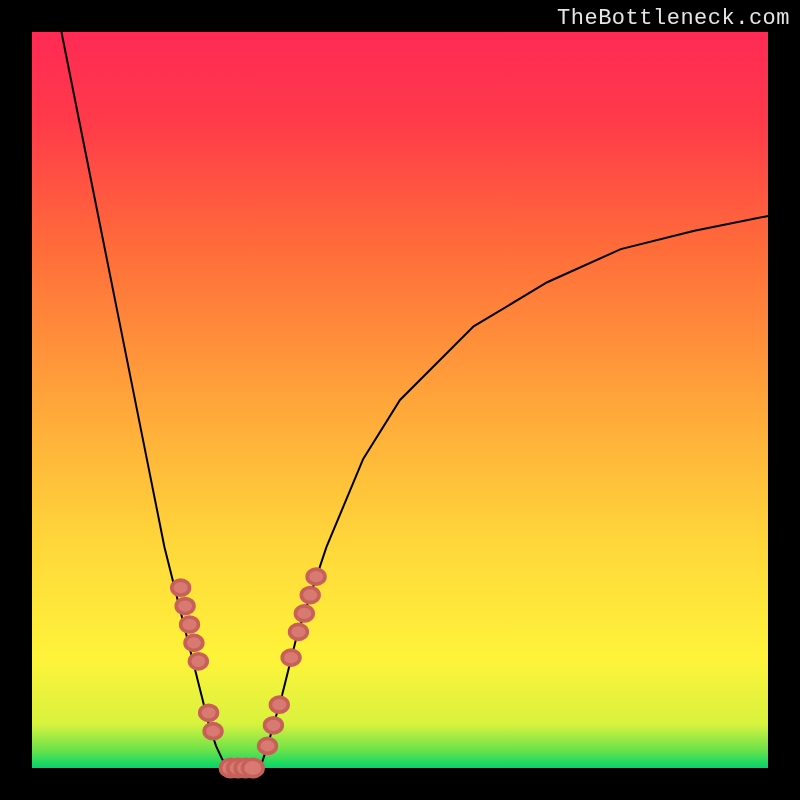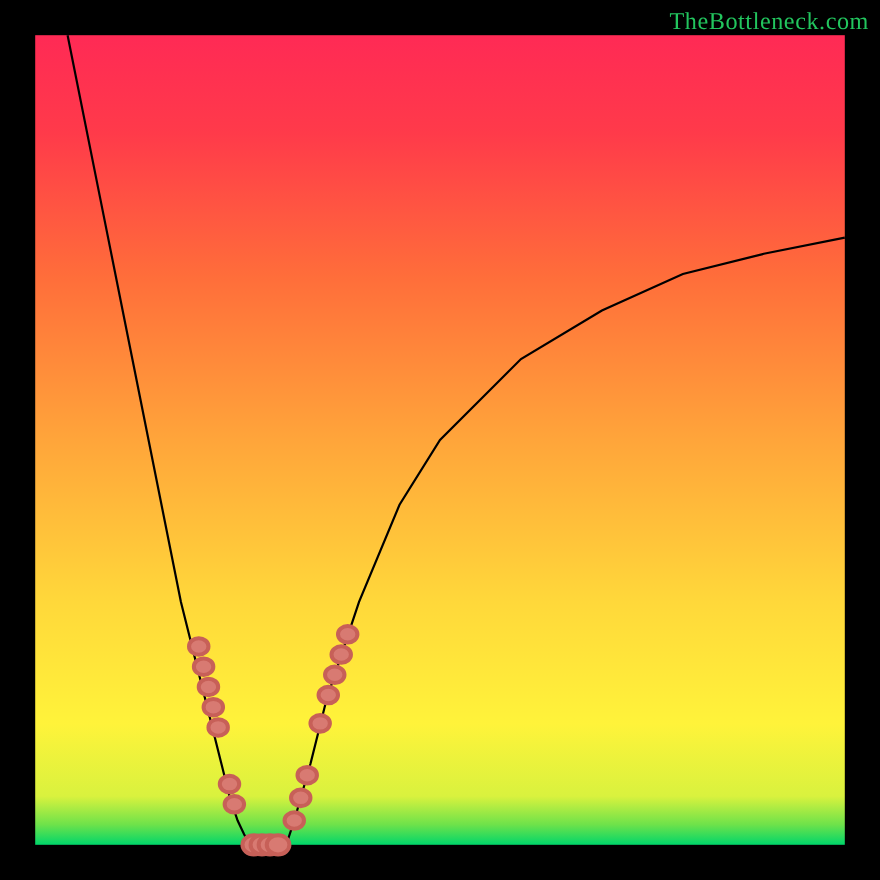--- a/index.html
+++ b/index.html
@@ -14,24 +14,24 @@
   .container {
     position: relative;
     width: 800px;
     height: 800px;
     background: #000;
   }
   .watermark {
     position: absolute;
     top: 6px;
     right: 10px;
-    color: #22c55e;
+    color: #e5e5e5;
     font-size: 22px;
     letter-spacing: 0.5px;
-    font-family: Liberation Serif, serif;
+    font-family: Liberation Mono, monospace;
   }
   .plot {
     position: absolute;
     left: 32px;
     top: 32px;
     width: 736px;
     height: 736px;
     background: linear-gradient(to top,
       #00d66a 0%,
       #6ee24a 2.5%,

